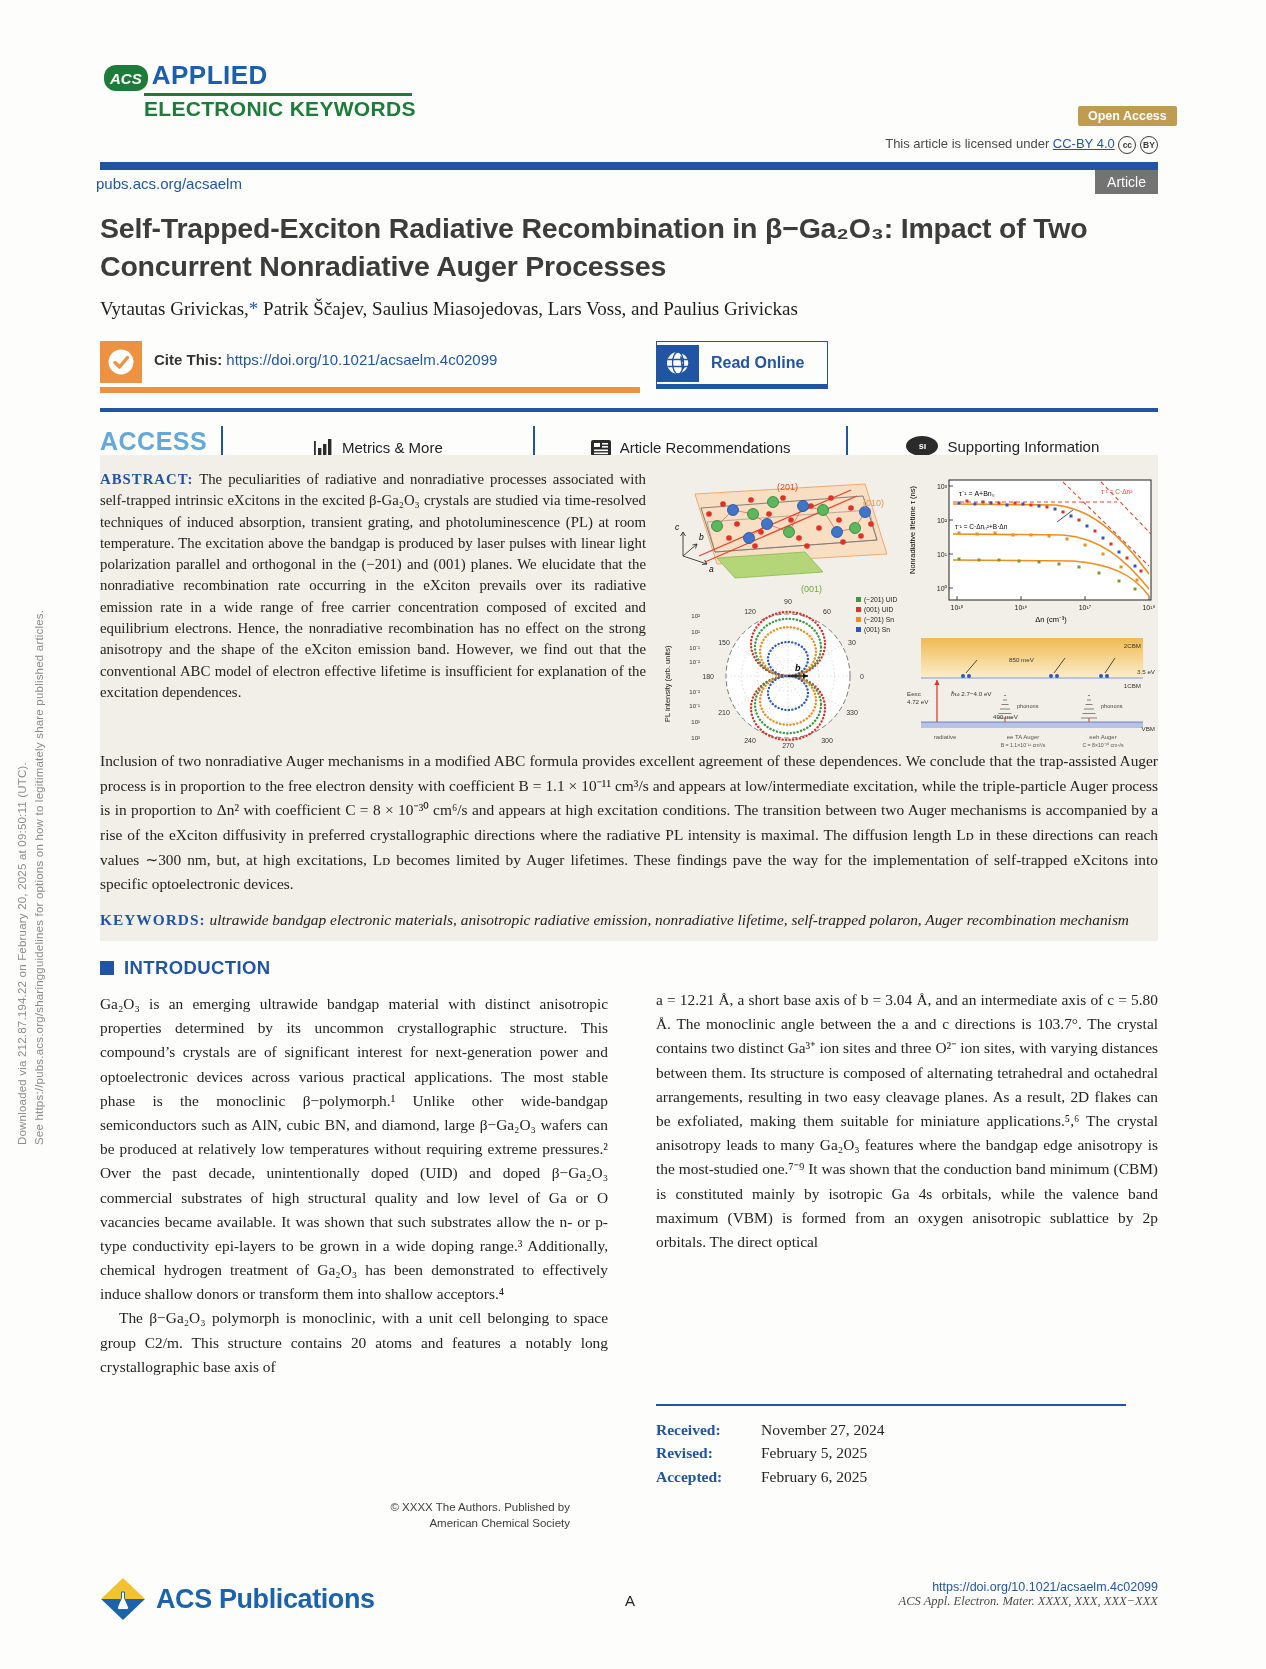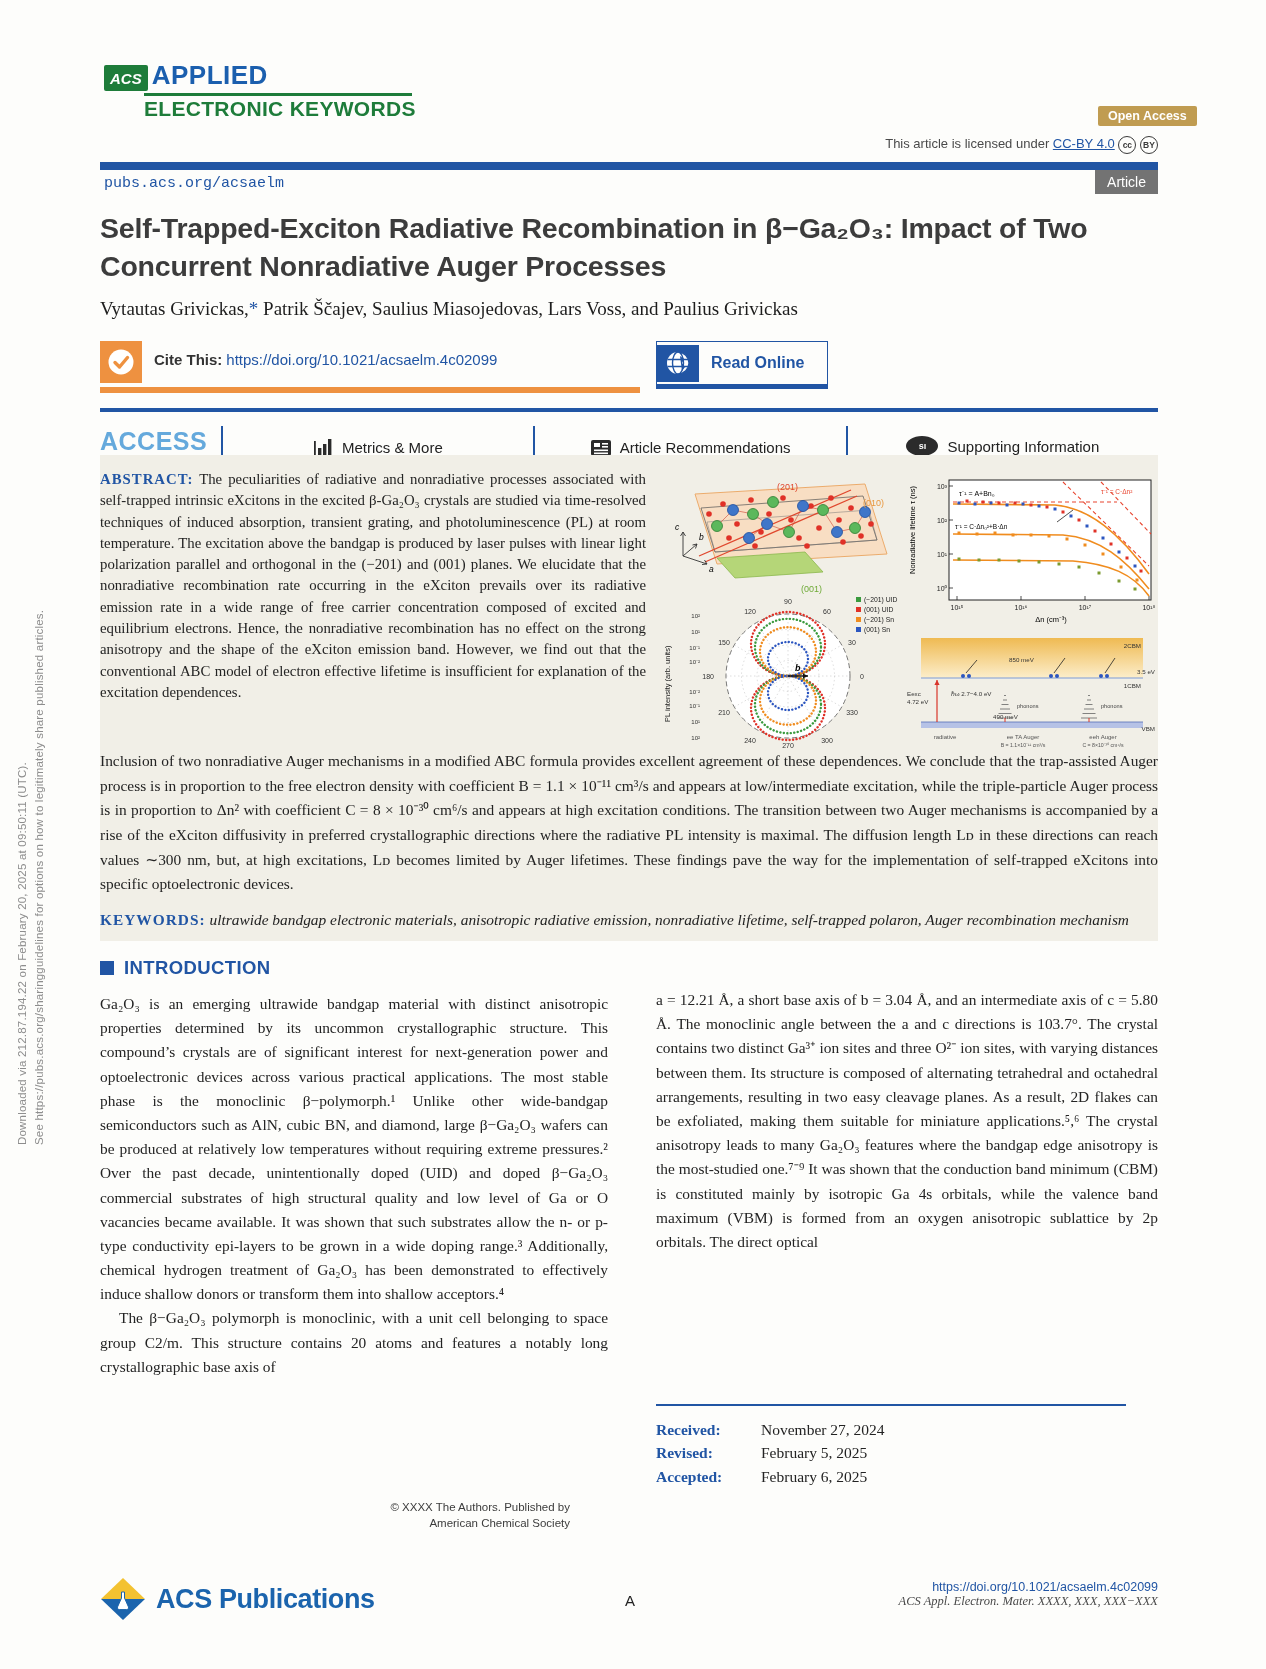--- a/index.html
+++ b/index.html
@@ -4,21 +4,21 @@
 <style>
   html,body{margin:0;padding:0;background:#e8e8e8;}
   .page{position:relative;width:1266px;height:1669px;margin:0 auto;background:#fdfdfb;
         font-family:"Liberation Serif",serif;color:#232323;overflow:hidden;}
   .abs{position:absolute;}
   .blue{color:#2155a4;}
   .side-note{position:absolute;top:420px;left:16px;height:725px;display:flex;gap:5px;}
   .side-note span{writing-mode:vertical-rl;transform:rotate(180deg);height:100%;
         font-family:"Liberation Sans",sans-serif;font-size:11.5px;color:#8d8d8d;letter-spacing:.2px;}
   .acs-box{display:inline-block;background:#1e7c3a;color:#fff;font-weight:bold;font-style:italic;
-        font-family:"Liberation Sans",sans-serif;font-size:15px;padding:5px 6px 4px;border-radius:2px;}
+        font-family:"Liberation Sans",sans-serif;font-size:15px;padding:5px 6px 4px;border-radius:12px;}
   .applied{font-family:"Liberation Sans",sans-serif;font-weight:bold;font-size:26px;color:#1b5fae;letter-spacing:.5px;}
   .elecmat{font-family:"Liberation Sans",sans-serif;font-weight:bold;font-size:21px;color:#1e7c3a;letter-spacing:.3px;}
   .oa-badge{background:#c09c51;color:#fff;font-family:"Liberation Sans",sans-serif;font-size:12.5px;
         font-weight:bold;padding:3px 10px;border-radius:2px;}
   .license{font-family:"Liberation Sans",sans-serif;font-size:13px;color:#4a4a4a;}
   .license a{color:#2155a4;text-decoration:underline;}
   .cc-circle{display:inline-block;width:16px;height:16px;border:1.5px solid #3a3a3a;border-radius:50%;
         text-align:center;font-size:8.5px;font-weight:bold;line-height:16px;color:#3a3a3a;vertical-align:middle;
         font-family:"Liberation Sans",sans-serif;}
   .topbar{background:#2155a4;height:8px;}
@@ -79,32 +79,32 @@
 
   <div class="abs" style="left:104px;top:60px;">
     <div style="display:flex;align-items:flex-end;gap:4px;">
       <span class="acs-box">ACS</span>
       <span class="applied">APPLIED</span>
     </div>
     <div style="width:268px;height:3px;background:#1e7c3a;margin:2px 0 1px 40px;"></div>
     <div class="elecmat" style="margin-left:40px;">ELECTRONIC KEYWORDS</div>
   </div>
 
-  <div class="abs" style="left:1078px;top:106px;margin-left:20px;">
+  <div class="abs" style="left:1078px;top:106px;">
     <span class="oa-badge">Open Access</span>
   </div>
   <div class="abs license" style="top:136px;right:108px;white-space:nowrap;">
     <span>This article is licensed under</span>
     <a href="#">CC-BY 4.0</a>
     <span class="cc-circle">cc</span>
     <span class="cc-circle">BY</span>
   </div>
 
   <div class="abs topbar" style="left:100px;top:162px;width:1058px;"></div>
-  <div class="abs site-url" style="left:104px;top:175px;font-family:Liberation Mono, monospace;">pubs.acs.org/acsaelm</div>
+  <div class="abs site-url" style="left:96px;top:175px;">pubs.acs.org/acsaelm</div>
   <div class="abs article-badge" style="top:170px;right:108px;">Article</div>
 
   <div class="abs paper-title" style="left:100px;top:210px;width:990px;">Self-Trapped-Exciton Radiative Recombination in β−Ga₂O₃: Impact of Two Concurrent Nonradiative Auger Processes</div>
   <div class="abs authors" style="left:100px;top:298px;width:980px;">
     <span>Vytautas Grivickas,</span><span class="blue">*</span><span> Patrik Ščajev, Saulius Miasojedovas, Lars Voss, and Paulius Grivickas</span>
   </div>
 
   <div class="abs" style="left:100px;top:341px;display:flex;align-items:flex-start;">
     <div class="cite-icon-box">
       <svg width="28" height="28" viewBox="0 0 28 28">

